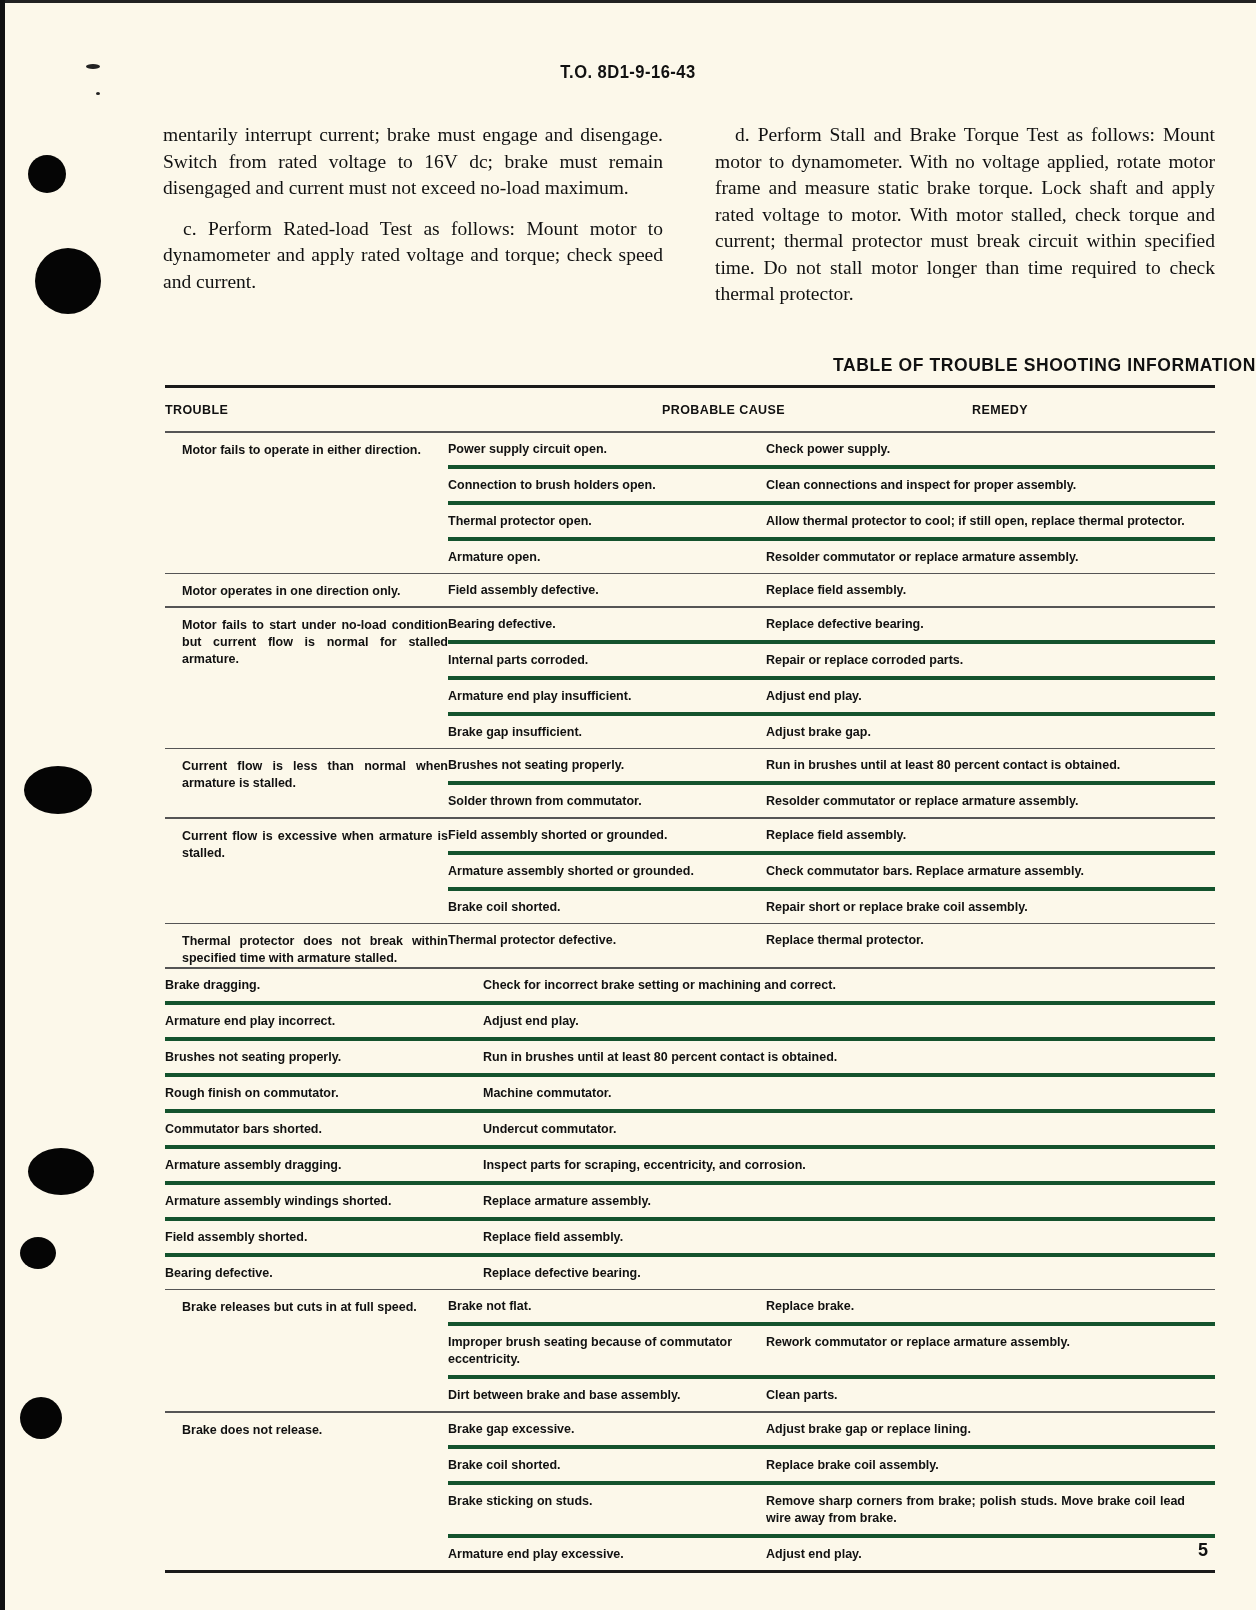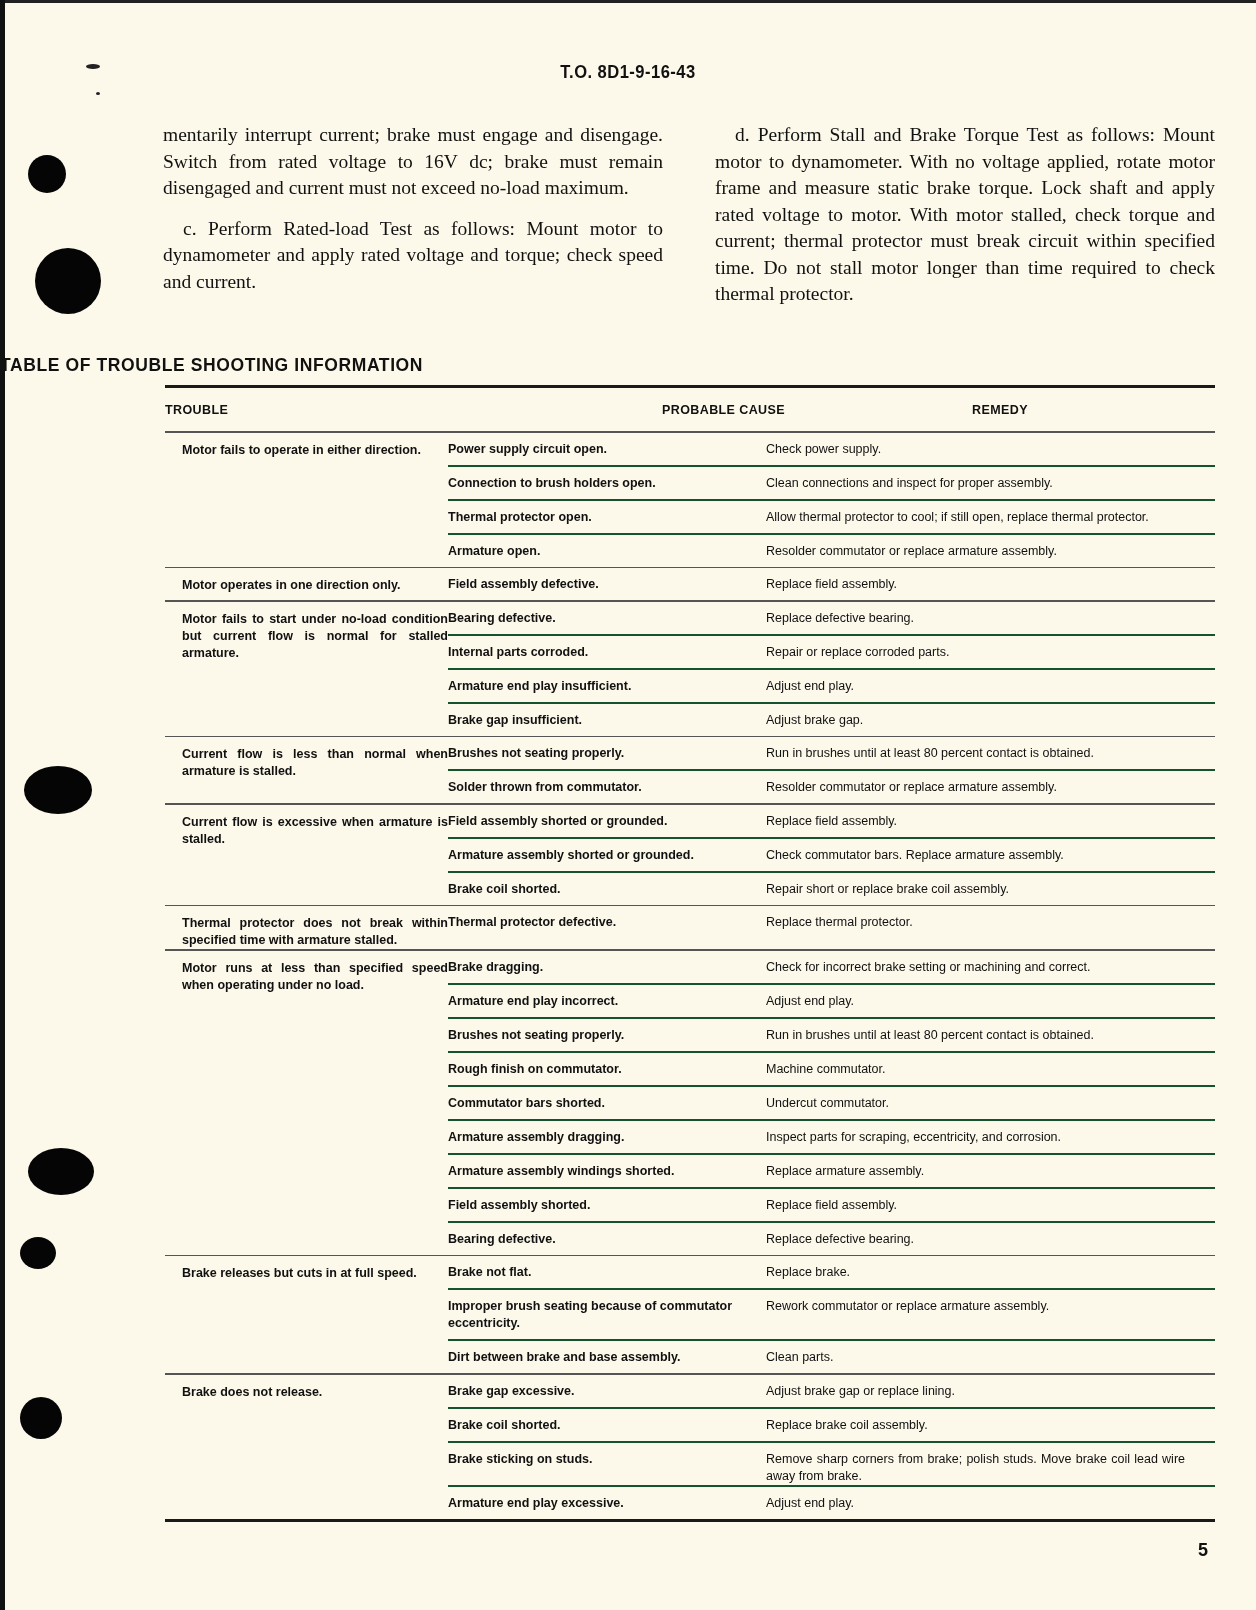--- a/index.html
+++ b/index.html
@@ -25,43 +25,43 @@
     position: absolute; top: 122px; width: 500px;
     font-family: "Liberation Serif", serif; font-size: 19.5px; line-height: 26.5px;
     text-align: justify;
   }
   .col.left { left: 163px; }
   .col.right { left: 715px; width: 500px; }
   .col p { margin: 0 0 14px 0; }
   .col p.indent { text-indent: 20px; }
 
   .table-title {
-    position: absolute; top: 355px; left: 0; width: 1256px; text-align: left;
+    position: absolute; top: 355px; left: 0; width: 1256px; text-align: right;
     font-weight: bold; font-size: 17.5px; letter-spacing: 0.6px;
   }
 
   .tbl { position: absolute; left: 165px; top: 385px; width: 1050px; }
   .rule-thick { height: 3px; background: #1a1a1a; }
   .rule-med { height: 1.5px; background: #555; }
 
   .hdr { display: flex; height: 43px; align-items: center; font-weight: bold; font-size: 12.5px; letter-spacing: 0.4px; }
   .hdr .c1 { width: 300px; text-align: left; }
   .hdr .c2 { width: 320px; text-align: right; }
   .hdr .c3 { flex: 1; text-align: center; }
 
   .group { display: flex; }
   .group .trouble {
     width: 266px; padding: 9px 0 0 17px; margin-right: 0;
     font-weight: bold; font-size: 12.5px; line-height: 17px; text-align: justify;
   }
   .group .causes { flex: 1; }
   .crow { display: flex; padding: 8px 0 0 0; min-height: 20px; }
-  .crow + .crow { border-top: 2px solid #14532d; }
+  .crow + .crow { border-top: 4px solid #14532d; }
   .crow .cause { width: 318px; font-weight: bold; font-size: 12.5px; line-height: 17px; padding-bottom: 7px; }
-  .crow .remedy { flex: 1; padding-right: 30px; font-weight: normal; font-size: 12.5px; line-height: 17px; text-align: justify; }
+  .crow .remedy { flex: 1; padding-right: 30px; font-weight: bold; font-size: 12.5px; line-height: 17px; text-align: justify; padding-bottom: 7px; }
 
   .page-number { position: absolute; top: 1540px; left: 1198px; font-weight: bold; font-size: 18px; }
 </style>
 </head>
 <body>
 
 <div class="top-edge"></div>
 <div class="left-edge"></div>
 
 <div class="hole" style="left:28px;top:155px;width:38px;height:38px;"></div>
@@ -184,21 +184,20 @@
         <div class="trouble">Thermal protector does not break within specified time with armature stalled.</div>
         <div class="causes">
           <div class="crow">
             <div class="cause">Thermal protector defective.</div>
             <div class="remedy">Replace thermal protector.</div>
           </div>
         </div>
       </div>
       <div class="rule-med"></div>
       <div class="group">
-        <div class="trouble">Motor runs at less than specified speed when operating under no load.</div>
         <div class="causes">
           <div class="crow">
             <div class="cause">Brake dragging.</div>
             <div class="remedy">Check for incorrect brake setting or machining and correct.</div>
           </div>
           <div class="crow">
             <div class="cause">Armature end play incorrect.</div>
             <div class="remedy">Adjust end play.</div>
           </div>
           <div class="crow">

